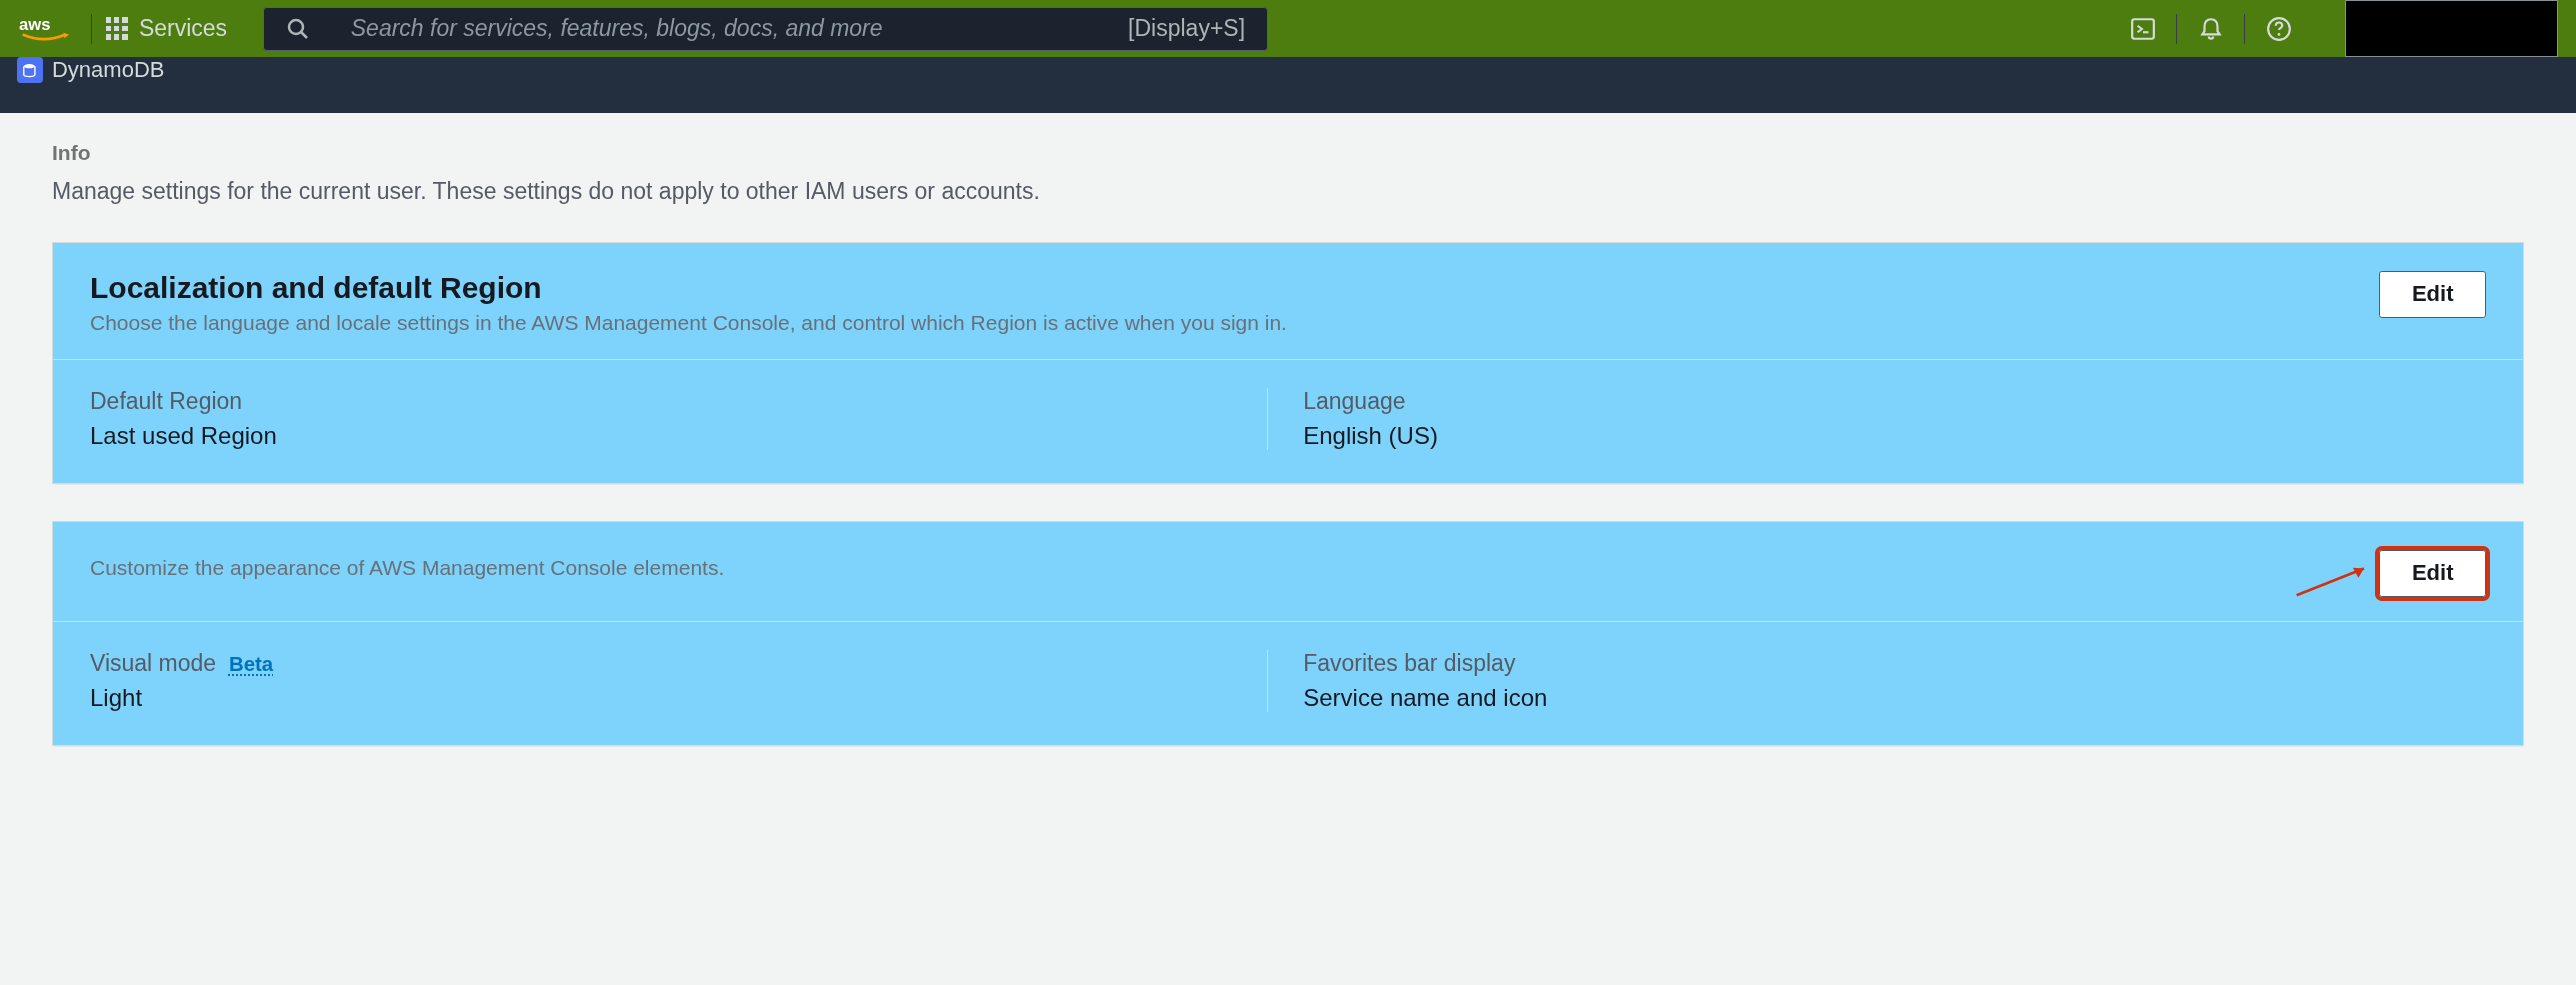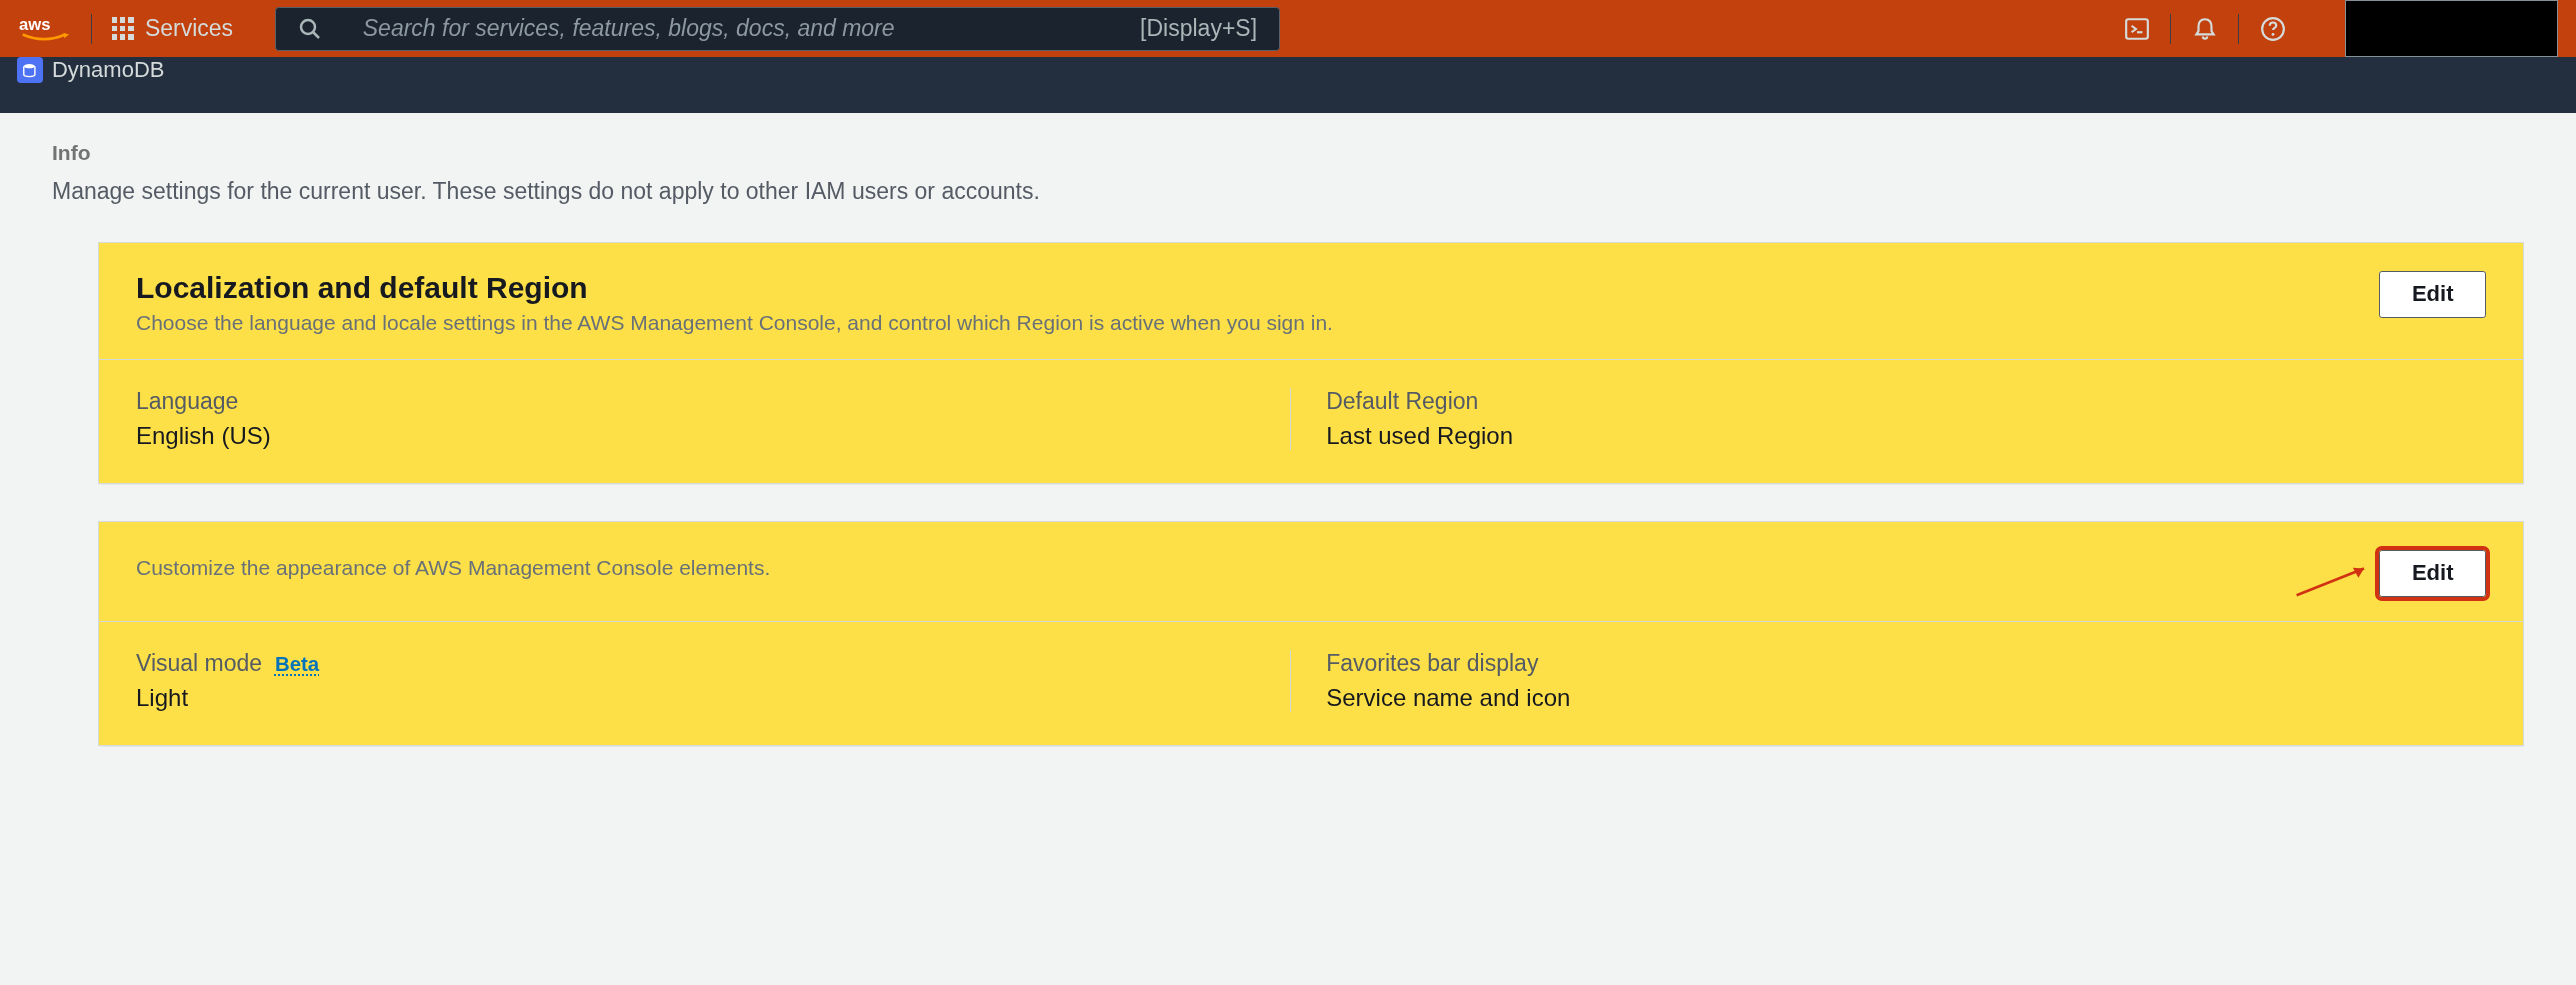--- a/index.html
+++ b/index.html
@@ -4,26 +4,26 @@
 <style>
   * { box-sizing: border-box; margin: 0; padding: 0; }
   body {
     font-family: "Amazon Ember", "Helvetica Neue", Arial, sans-serif;
     background: #f2f3f3;
     color: #16191f;
     width: 2576px;
   }
   
   .topnav {
-    background: #c2410c;
+    background: #4d7c0f;
     height: 57px;
     display: flex;
     align-items: center;
     padding: 0 18.5px;
-    gap: 20px;
+    gap: 14px;
   }
   .aws-logo {
     display: flex;
     align-items: center;
     padding-right: 22px;
     border-right: 0.9px solid #3a3f47;
     height: 30px;
   }
   .services-btn {
     display: flex;
@@ -130,25 +130,24 @@
     font-size: 21px;
     font-weight: 700;
     cursor: pointer;
   }
   .page-subtitle {
     margin-top: 13px;
     color: #545b64;
     font-size: 23px;
   }
   .panel {
-    background: #fde047;
+    background: #7dd3fc;
     border: 0.9px solid #d5dbdb;
     margin-top: 37px;
     box-shadow: 0 0.9px 0.9px rgba(0,0,0,0.05);
-    margin-left: 46px;
   }
   .panel-header {
     display: flex;
     align-items: flex-start;
     justify-content: space-between;
     padding: 28px 37px 24px 37px;
   }
   .panel-title {
     font-size: 30px;
     font-weight: 700;
@@ -301,26 +300,26 @@
   <div class="panel">
     <div class="panel-header">
       <div>
         <div class="panel-title">Localization and default Region</div>
         <div class="panel-desc">Choose the language and locale settings in the AWS Management Console, and control which Region is active when you sign in.</div>
       </div>
       <button class="edit-btn">Edit</button>
     </div>
     <div class="panel-body">
       <div class="field-col">
+        <div class="field-label">Default Region</div>
+        <div class="field-value">Last used Region</div>
+      </div>
+      <div class="field-col">
         <div class="field-label">Language</div>
         <div class="field-value">English (US)</div>
-      </div>
-      <div class="field-col">
-        <div class="field-label">Default Region</div>
-        <div class="field-value">Last used Region</div>
       </div>
     </div>
   </div>
 
   <div class="panel">
     <div class="panel-header highlight-box">
       <div>
         <div class="panel-desc">Customize the appearance of AWS Management Console elements.</div>
       </div>
       <button class="edit-btn">Edit</button>

